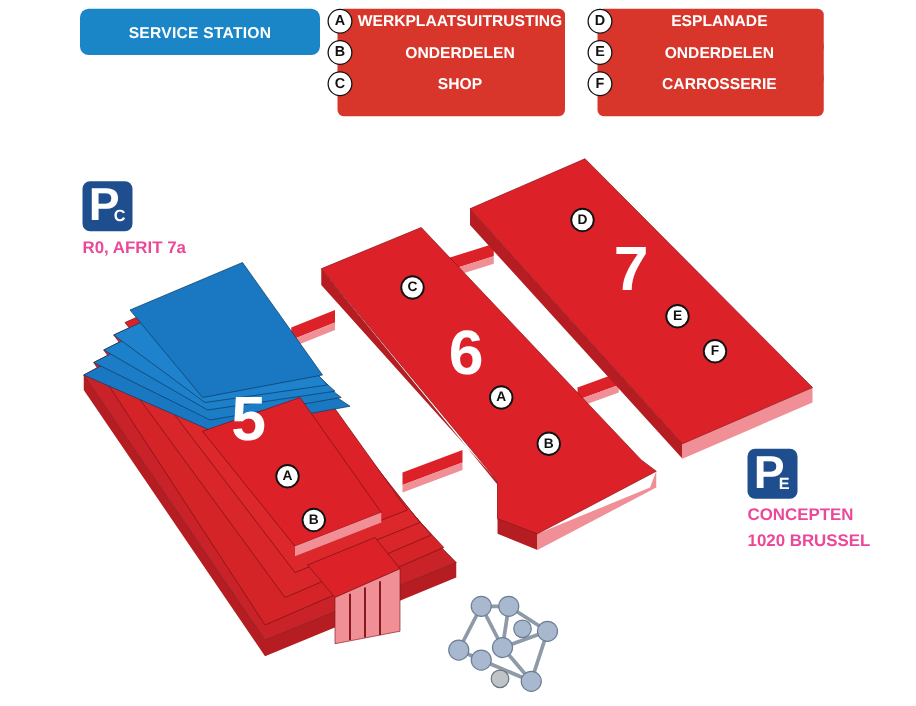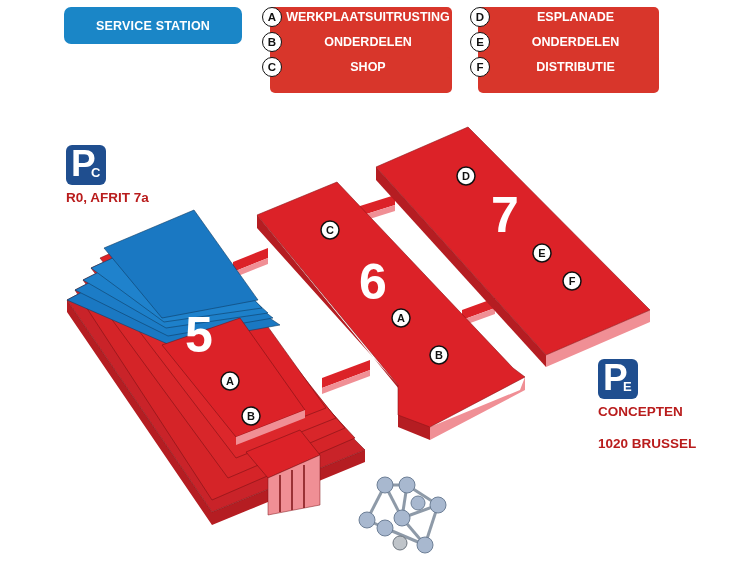--- a/index.html
+++ b/index.html
@@ -1,25 +1,25 @@
 <!DOCTYPE html>
 <html><head>
 <meta charset="utf-8">
 <style>
   html, body { margin:0; padding:0; background:#ffffff; }
   body { width:733px; height:565px; position:relative; overflow:hidden; font-family:"Liberation Sans", sans-serif; }
-  .blue-box { position:absolute; left:64px; top:7px; width:178px; height:37px; background:#1a86c7; border-radius:7px; color:#fff; font-weight:bold; font-size:12.5px; line-height:14px; text-align:center; display:flex; flex-direction:column; justify-content:center; letter-spacing:0.2px; }
+  .blue-box { position:absolute; left:64px; top:7px; width:192px; height:37px; background:#1a86c7; border-radius:7px; color:#fff; font-weight:bold; font-size:12.5px; line-height:14px; text-align:center; display:flex; flex-direction:column; justify-content:center; letter-spacing:0.2px; }
   .legend-item { position:absolute; height:20px; }
   .legend-bar { position:absolute; left:8px; right:0; top:0; height:36px; background:#d8362b; border-radius:5px; color:#fff; font-weight:bold; font-size:12.5px; line-height:20px; text-align:center; padding-left:14px; box-sizing:border-box; }
   .legend-circle { position:absolute; left:0; top:0; width:18px; height:18px; border:1.5px solid #111; border-radius:50%; background:#fff; color:#111; font-weight:bold; font-size:11.5px; line-height:18px; text-align:center; z-index:2; }
   .parking { position:absolute; }
   .p-sign { width:40px; height:40px; background:#1f4e8f; border-radius:6px; position:relative; color:#fff; }
   .p-sign .big { position:absolute; left:5px; top:-2px; font-size:37px; font-weight:bold; line-height:42px; }
   .p-sign .small { position:absolute; left:25px; top:20px; font-size:13px; font-weight:bold; }
-  .p-label { color:#b91c1c; font-weight:bold; font-size:13.5px; line-height:16px; margin-top:5px; white-space:nowrap; }
+  .p-label { color:#ec4899; font-weight:bold; font-size:13.5px; line-height:16px; margin-top:5px; white-space:nowrap; }
   svg.map { position:absolute; left:0; top:0; }
   .hall-num { font-family:"Liberation Sans", sans-serif; font-weight:bold; fill:#fff; }
   .badge-c { fill:#fff; stroke:#111; stroke-width:1.5; }
   .badge-t { font-family:"Liberation Sans", sans-serif; font-weight:bold; font-size:11px; fill:#111; text-anchor:middle; dominant-baseline:central; }
 </style>
 </head>
 <body>
 
 <div class="blue-box">
   <div>SERVICE STATION</div>
@@ -40,21 +40,21 @@
 <div class="legend-item" style="left:470px;top:7px;width:189px;">
   <div class="legend-circle">D</div>
   <div class="legend-bar">ESPLANADE</div>
 </div>
 <div class="legend-item" style="left:470px;top:32px;width:189px;">
   <div class="legend-circle">E</div>
   <div class="legend-bar">ONDERDELEN</div>
 </div>
 <div class="legend-item" style="left:470px;top:57px;width:189px;">
   <div class="legend-circle">F</div>
-  <div class="legend-bar">DISTRIBUTIE</div>
+  <div class="legend-bar">CARROSSERIE</div>
 </div>
 
 <svg class="map" width="733" height="565" viewBox="0 0 733 565">
 
   <g>
     <polygon points="233,262 268,248 268,258 233,272" fill="#dc2228"></polygon>
     <polygon points="233,272 268,258 268,264 233,278" fill="#f08f95"></polygon>
     <polygon points="322,378 370,360 370,370 322,388" fill="#dc2228"></polygon>
     <polygon points="322,388 370,370 370,376 322,394" fill="#f08f95"></polygon>
     <polygon points="360,206 395,195 395,205 360,216" fill="#dc2228"></polygon>
@@ -165,14 +165,14 @@
   </div>
   <div class="p-label">R0, AFRIT 7a</div>
 </div>
 
 <div class="parking" style="left:598px;top:359px;">
   <div class="p-sign">
     <span class="big">P</span>
     <span class="small">E</span>
   </div>
   <div class="p-label">CONCEPTEN</div>
-  <div class="p-label" style="margin-top:16px">1020 BRUSSEL</div>
+  <div class="p-label" style="margin-top:5px">1020 BRUSSEL</div>
 </div>
 
 </body></html>

